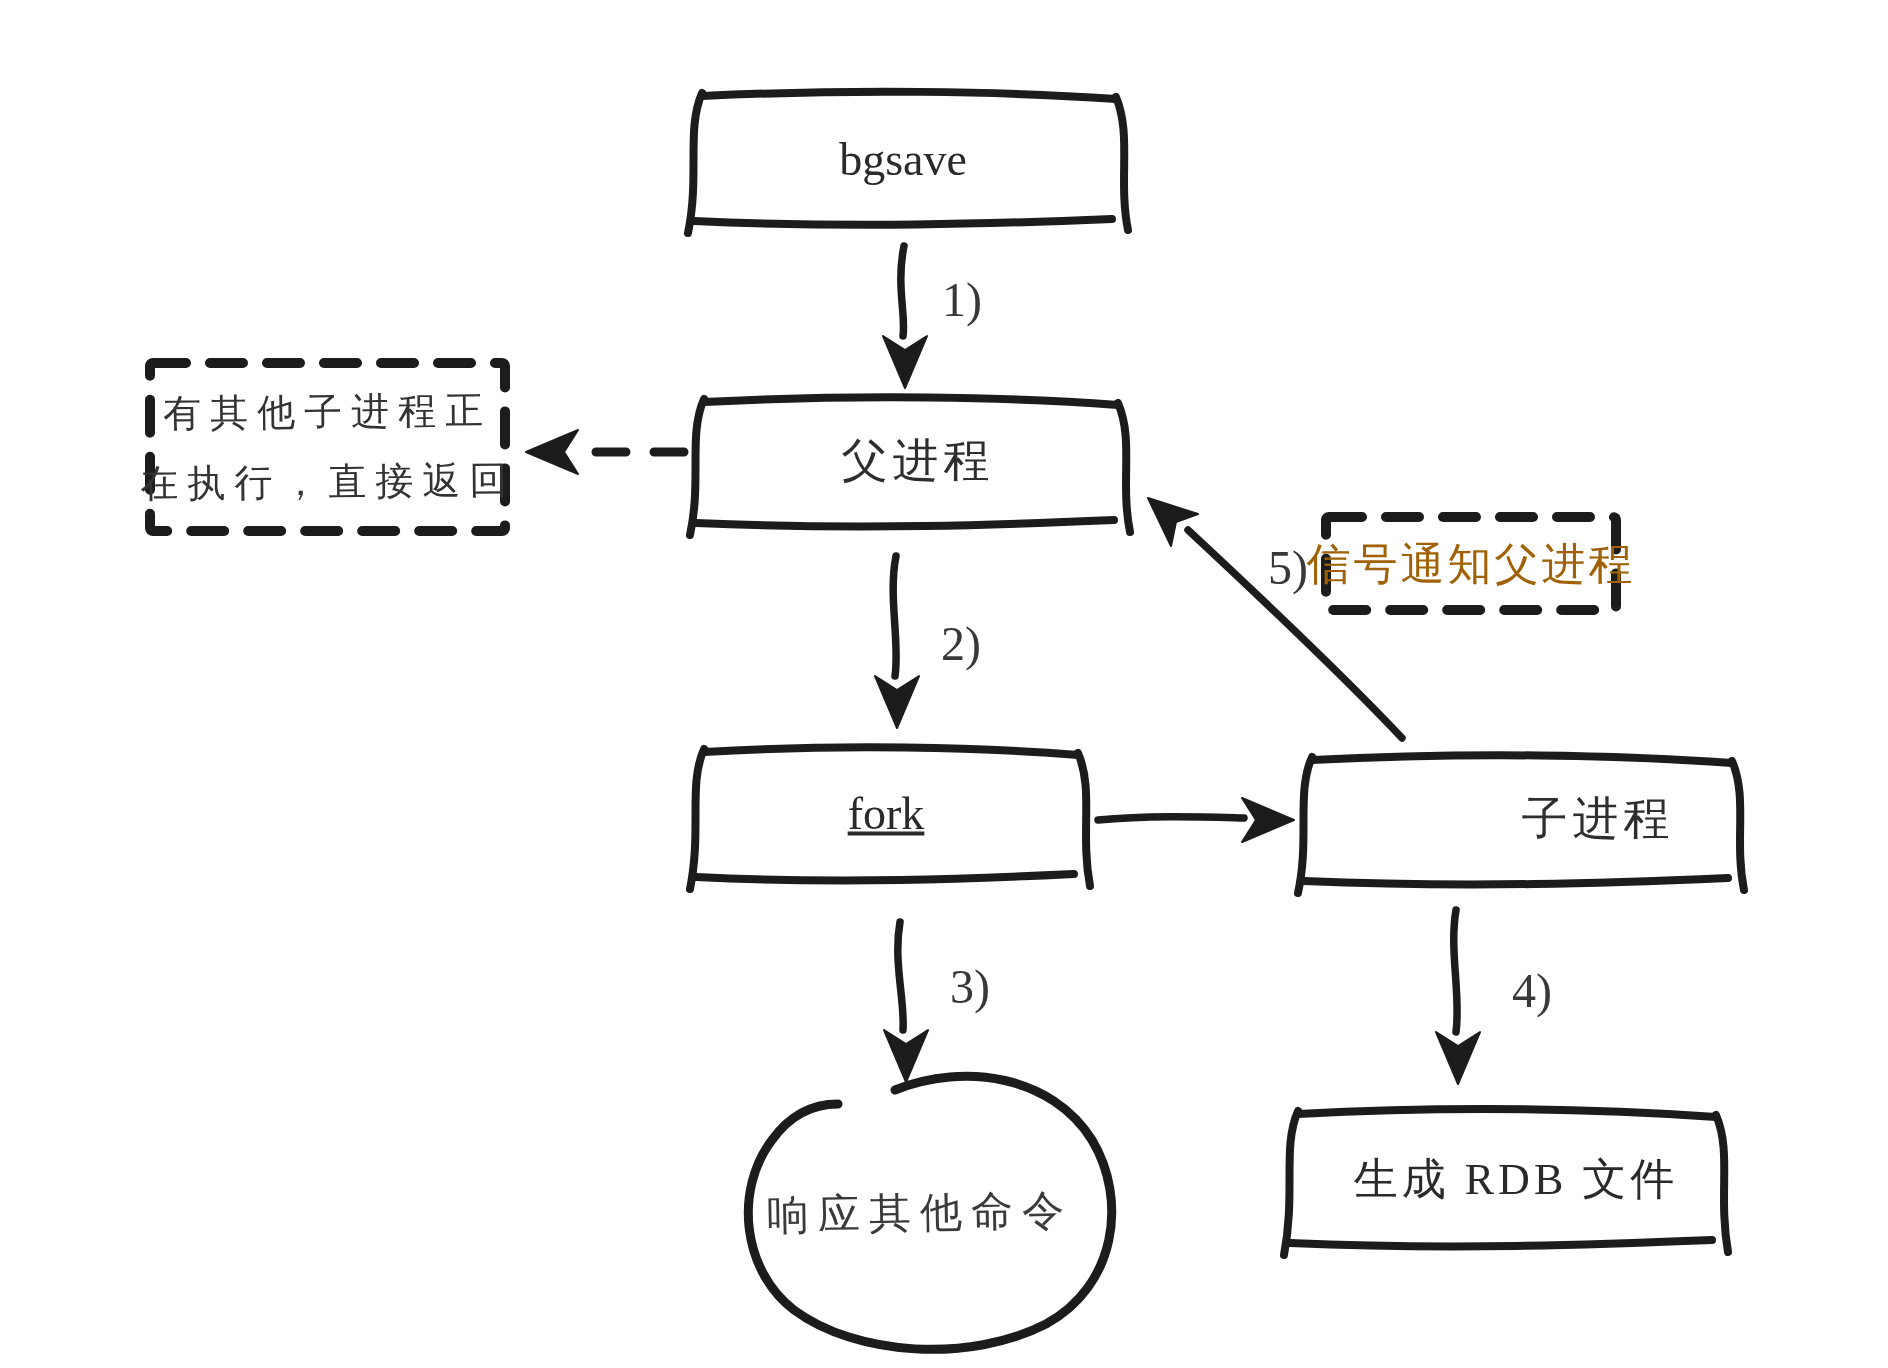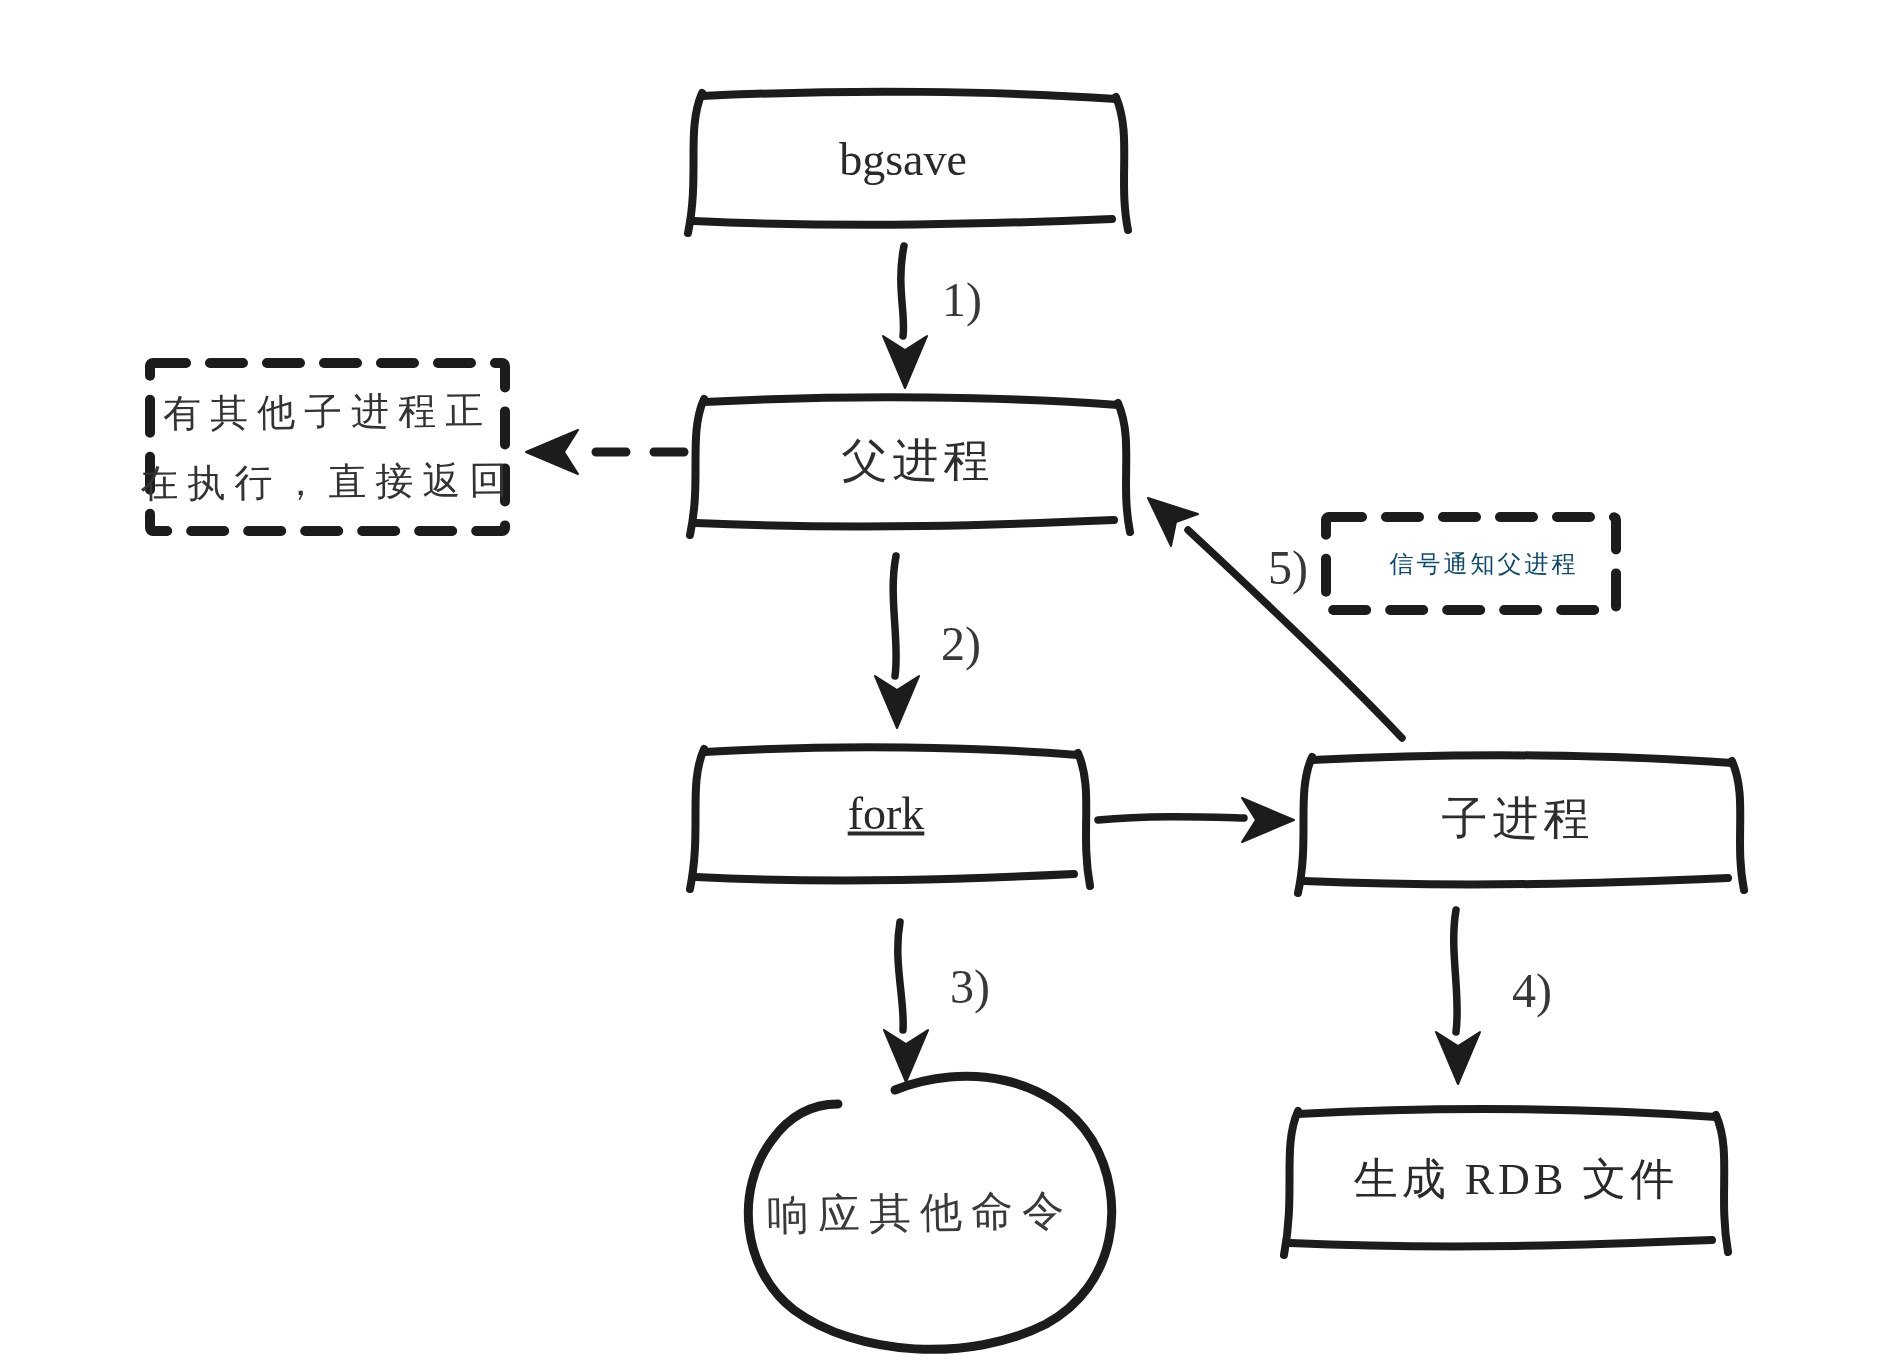--- a/index.html
+++ b/index.html
@@ -60,24 +60,23 @@
   }
   .note {
     font-size: 38px;
     letter-spacing: 9px;
     line-height: 1.85;
     text-align: center;
     color: #333333;
     transform: translate(-50%, -50%) rotate(-0.6deg);
   }
   .note-small {
-    font-size: 24px;
+    font-size: 44px;
     letter-spacing: 3px;
-    color: #0c4a6e;
-    margin-left: 13px;
+    color: #a16207;
   }
   .blob-text {
     font-size: 42px;
     letter-spacing: 9px;
     color: #3a3a3a;
     transform: translate(-50%, -50%) rotate(-1deg);
   }
   .rdb-text {
     font-size: 44px;
     letter-spacing: 4px;
@@ -191,21 +190,21 @@
   </div>
 
   <div class="label step" style="left:961px; top:643px;">2)</div>
 
   <div class="label step" style="left:1288px; top:567px;">5)</div>
 
   <div class="label note-small" style="left:1471px; top:564px;">信号通知父进程</div>
 
   <div class="label latin" style="left:886px; top:813px;text-decoration:underline;">fork</div>
 
-  <div class="label cjk" style="left:1518px; top:819px;">子进程</div>
+  <div class="label cjk" style="left:1598px; top:819px;">子进程</div>
 
   <div class="label step" style="left:970px; top:986px;">3)</div>
 
   <div class="label step" style="left:1532px; top:990px;">4)</div>
 
   <div class="label blob-text" style="left:920px; top:1213px;">响应其他命令</div>
 
   <div class="label rdb-text" style="left:1502px; top:1179px;margin-left:14px;">生成 RDB 文件</div>
 
 </div>

